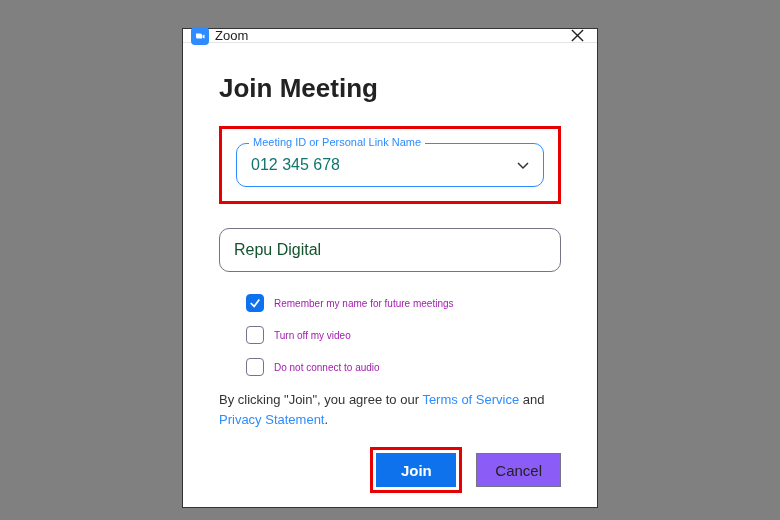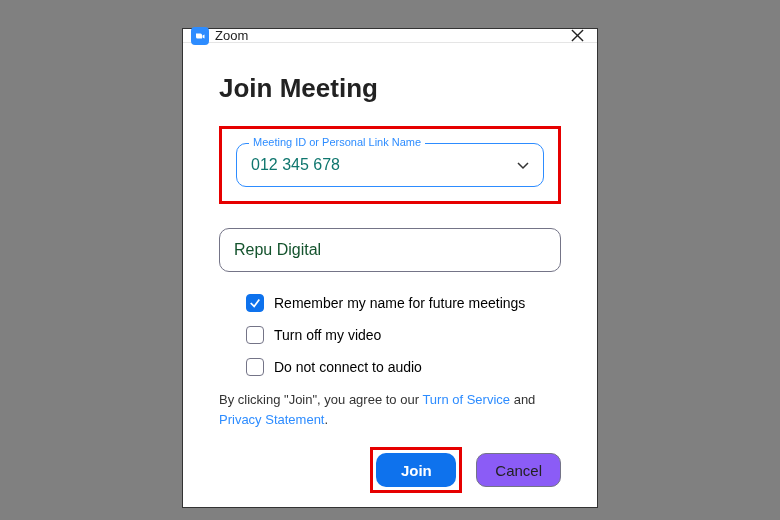--- a/index.html
+++ b/index.html
@@ -93,22 +93,22 @@
     cursor: pointer;
   }
   .name-field {
     margin-bottom: 22px;
   }
   .name-field .field-input { color: #14532d; }
   .check-row {
     display: flex;
     align-items: center;
     margin-bottom: 14px;
-    font-size: 14px;
-    color: #000000;
+    font-size: 10px;
+    color: #a21caf;
     padding-left: 27px;
   }
   .checkbox {
     width: 18px; height: 18px;
     border: 1.5px solid #747487;
     border-radius: 4px;
     margin-right: 10px;
     display: flex; align-items: center; justify-content: center;
     cursor: pointer;
     flex-shrink: 0;
@@ -132,21 +132,21 @@
     gap: 14px;
     margin-top: 18px;
   }
   .join-highlight {
     border: 3px solid #e60000;
     padding: 3px;
   }
   .btn {
     height: 34px;
     min-width: 80px;
-    border-radius: 10px;
+    border-radius: 0;
     font-size: 15px;
     font-weight: 600;
     display: flex;
     align-items: center;
     justify-content: center;
     cursor: pointer;
     padding: 0 18px;
   }
   .btn-primary {
     background: #0E72ED;
@@ -213,21 +213,21 @@
       <div class="checkbox"></div>
       <span>Turn off my video</span>
     </div>
 
     <div class="check-row">
       <div class="checkbox"></div>
       <span>Do not connect to audio</span>
     </div>
 
     <div class="legal">
-      <span>By clicking "Join", you agree to our </span><a href="#">Turn of Service</a><span> and </span><a href="#">Privacy Statement</a><span>.</span>
+      <span>By clicking "Join", you agree to our </span><a href="#">Terms of Service</a><span> and </span><a href="#">Privacy Statement</a><span>.</span>
     </div>
 
     <div class="button-row">
       <div class="join-highlight">
         <button class="btn btn-primary">Join</button>
       </div>
       <button class="btn btn-secondary">Cancel</button>
     </div>
   </div>
 

